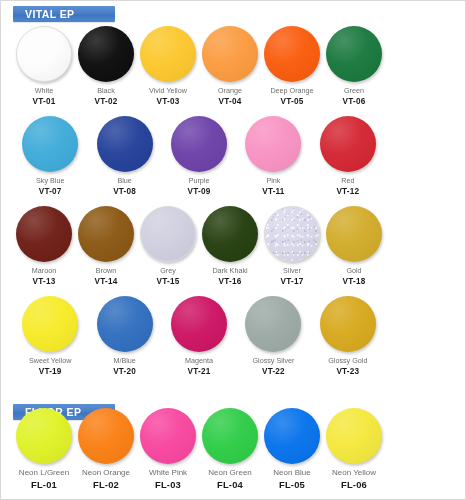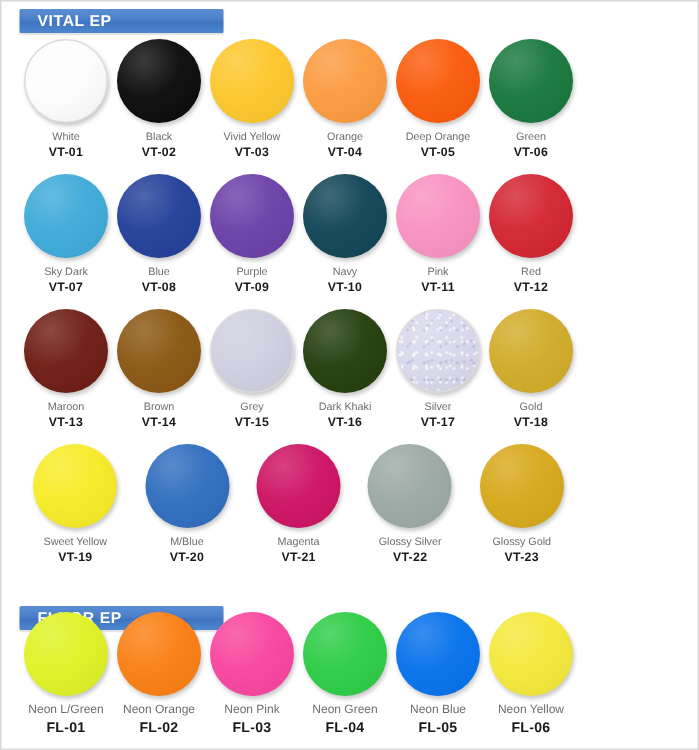--- a/index.html
+++ b/index.html
@@ -22,21 +22,21 @@
     box-sizing: border-box;
     border: 1px solid #d8d8d8;
     background: #ffffff;
   }
 
   
   .section-banner {
     position: absolute;
     left: 12px;
     height: 16px;
-    width: 136px;
+    width: 102px;
     background: linear-gradient(to bottom, #5b8fd4 0%, #4a7fc8 45%, #3f74c0 55%, #4d86cf 100%);
     border-radius: 1px;
     display: flex;
     align-items: center;
     box-shadow: 0 1px 1px rgba(0,0,0,0.12);
   }
   .section-banner .banner-text {
     color: #ffffff;
     font-size: 10.5px;
     font-weight: bold;
@@ -169,39 +169,34 @@
       </div>
       <div class="swatch-cell">
         <div class="swatch-disc" style="background: rgb(23, 119, 60);"></div>
         <div class="swatch-name">Green</div>
         <div class="swatch-code">VT-06</div>
       </div>
     </div>
   <div class="swatch-row" id="row-2">
       <div class="swatch-cell">
         <div class="swatch-disc" style="background: rgb(61, 170, 216);"></div>
-        <div class="swatch-name">Sky Dark</div>
+        <div class="swatch-name">Sky Blue</div>
         <div class="swatch-code">VT-07</div>
       </div>
       <div class="swatch-cell">
         <div class="swatch-disc" style="background: rgb(34, 63, 153);"></div>
         <div class="swatch-name">Blue</div>
         <div class="swatch-code">VT-08</div>
       </div>
       <div class="swatch-cell">
         <div class="swatch-disc" style="background: rgb(107, 63, 168);"></div>
         <div class="swatch-name">Purple</div>
         <div class="swatch-code">VT-09</div>
       </div>
       <div class="swatch-cell">
-        <div class="swatch-disc" style="background: rgb(16, 68, 85);"></div>
-        <div class="swatch-name">Navy</div>
-        <div class="swatch-code">VT-10</div>
-      </div>
-      <div class="swatch-cell">
         <div class="swatch-disc" style="background: rgb(248, 145, 194);"></div>
         <div class="swatch-name">Pink</div>
         <div class="swatch-code">VT-11</div>
       </div>
       <div class="swatch-cell">
         <div class="swatch-disc" style="background: rgb(211, 36, 48);"></div>
         <div class="swatch-name">Red</div>
         <div class="swatch-code">VT-12</div>
       </div>
     </div>
@@ -275,21 +270,21 @@
         <div class="swatch-name">Neon L/Green</div>
         <div class="swatch-code">FL-01</div>
       </div>
       <div class="swatch-cell">
         <div class="swatch-disc" style="background: rgb(250, 126, 18);"></div>
         <div class="swatch-name">Neon Orange</div>
         <div class="swatch-code">FL-02</div>
       </div>
       <div class="swatch-cell">
         <div class="swatch-disc" style="background: rgb(248, 68, 158);"></div>
-        <div class="swatch-name">Neon Pink</div>
+        <div class="swatch-name">White Pink</div>
         <div class="swatch-code">FL-03</div>
       </div>
       <div class="swatch-cell">
         <div class="swatch-disc" style="background: rgb(44, 204, 69);"></div>
         <div class="swatch-name">Neon Green</div>
         <div class="swatch-code">FL-04</div>
       </div>
       <div class="swatch-cell">
         <div class="swatch-disc" style="background: rgb(5, 113, 235);"></div>
         <div class="swatch-name">Neon Blue</div>

